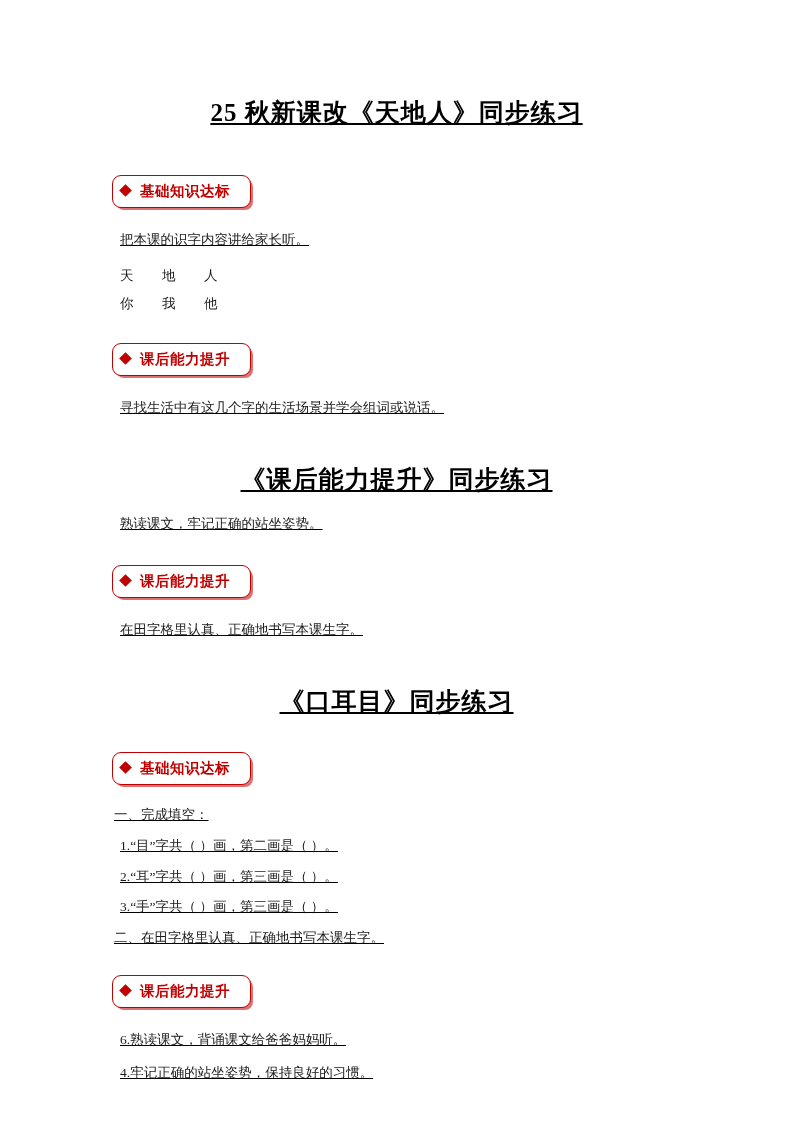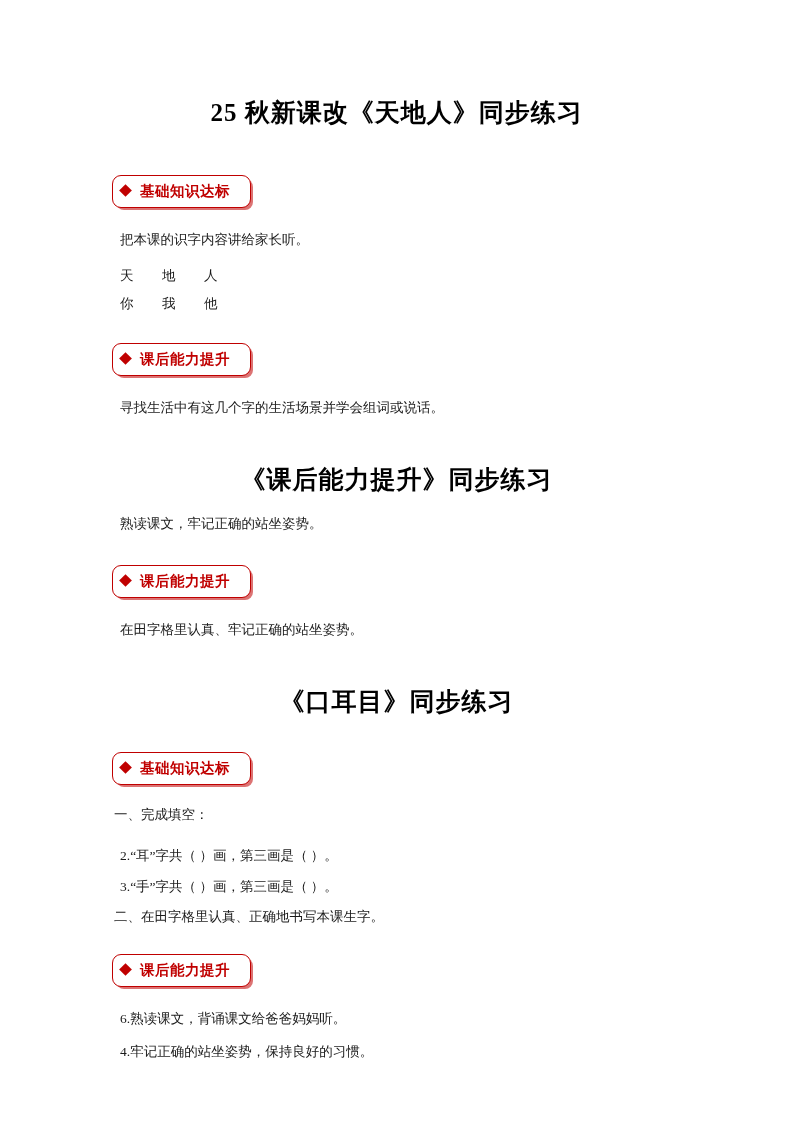--- a/index.html
+++ b/index.html
@@ -14,20 +14,21 @@
     color: #000000;
     position: relative;
     overflow: hidden;
   }
   .page {
     position: relative;
     width: 793px;
     height: 1122px;
     box-sizing: border-box;
     padding: 0 96px;
+    text-decoration: underline;
   }
 
   
   .doc-title {
     text-align: center;
     font-size: 25px;
     font-weight: bold;
     letter-spacing: 1px;
     margin: 0;
     padding-top: 96px;
@@ -158,21 +159,21 @@
     <div class="sp30"></div>
 
     <div class="banner-wrap">
       <span class="banner">
         <span class="diamond"></span><span class="banner-label">课后能力提升</span>
       </span>
     </div>
 
     <div class="sp22"></div>
 
-    <p class="para para-indent">在田字格里认真、牢记正确的站坐姿势。</p>
+    <p class="para para-indent">在田字格里认真、正确地书写本课生字。</p>
   </div>
 
   <div class="title-gap-2"></div>
 
   <div>
     <h2 class="section-title">《口耳目》同步练习</h2>
 
     <div class="sp34"></div>
 
     <div class="banner-wrap">
@@ -180,20 +181,21 @@
         <span class="diamond"></span><span class="banner-label">基础知识达标</span>
       </span>
     </div>
 
     <div class="sp20"></div>
 
     <p class="para para-indent2">一、完成填空：</p>
 
     <div class="sp10"></div>
 
+    <p class="para para-indent">1.“目”字共（    ）画，第二画是（    ）。</p>
 
     <div class="sp10"></div>
 
     <p class="para para-indent">2.“耳”字共（    ）画，第三画是（    ）。</p>
 
     <div class="sp10"></div>
 
     <p class="para para-indent">3.“手”字共（    ）画，第三画是（    ）。</p>
 
     <div class="sp10"></div>

